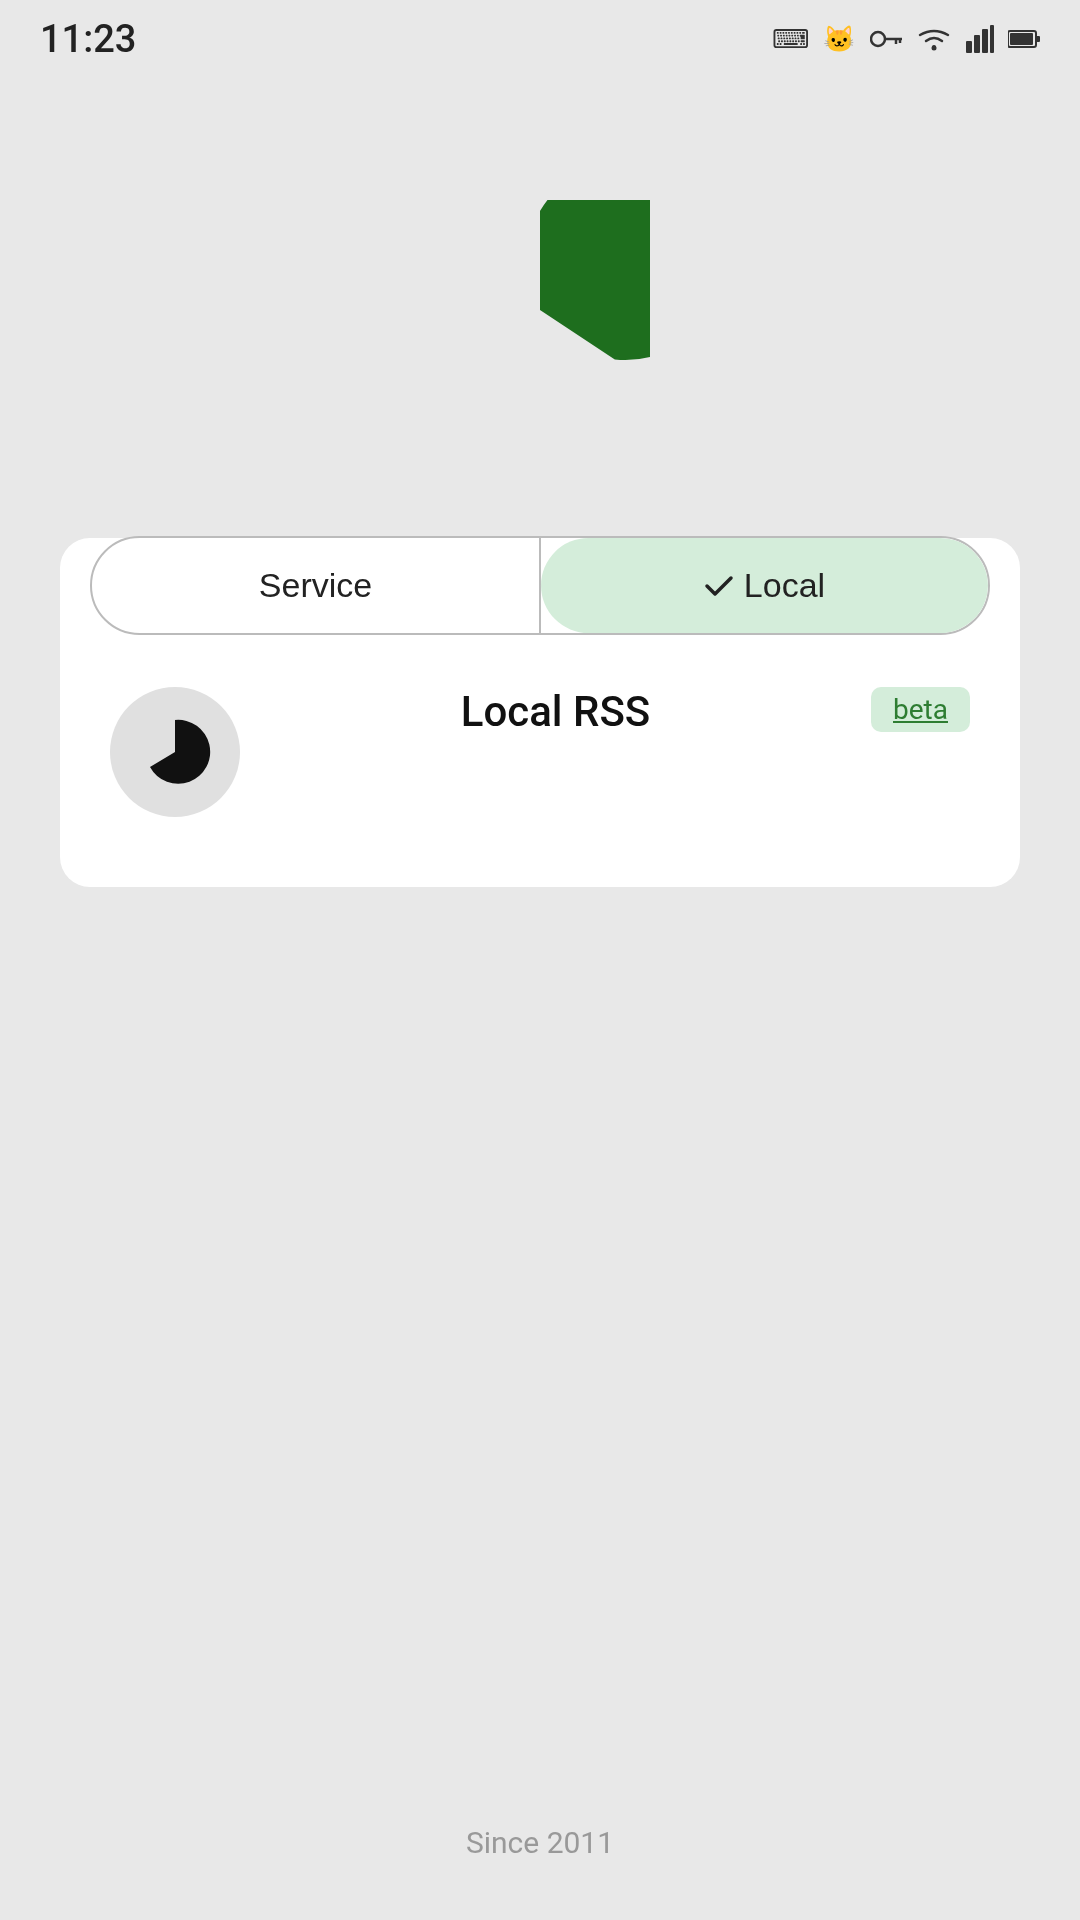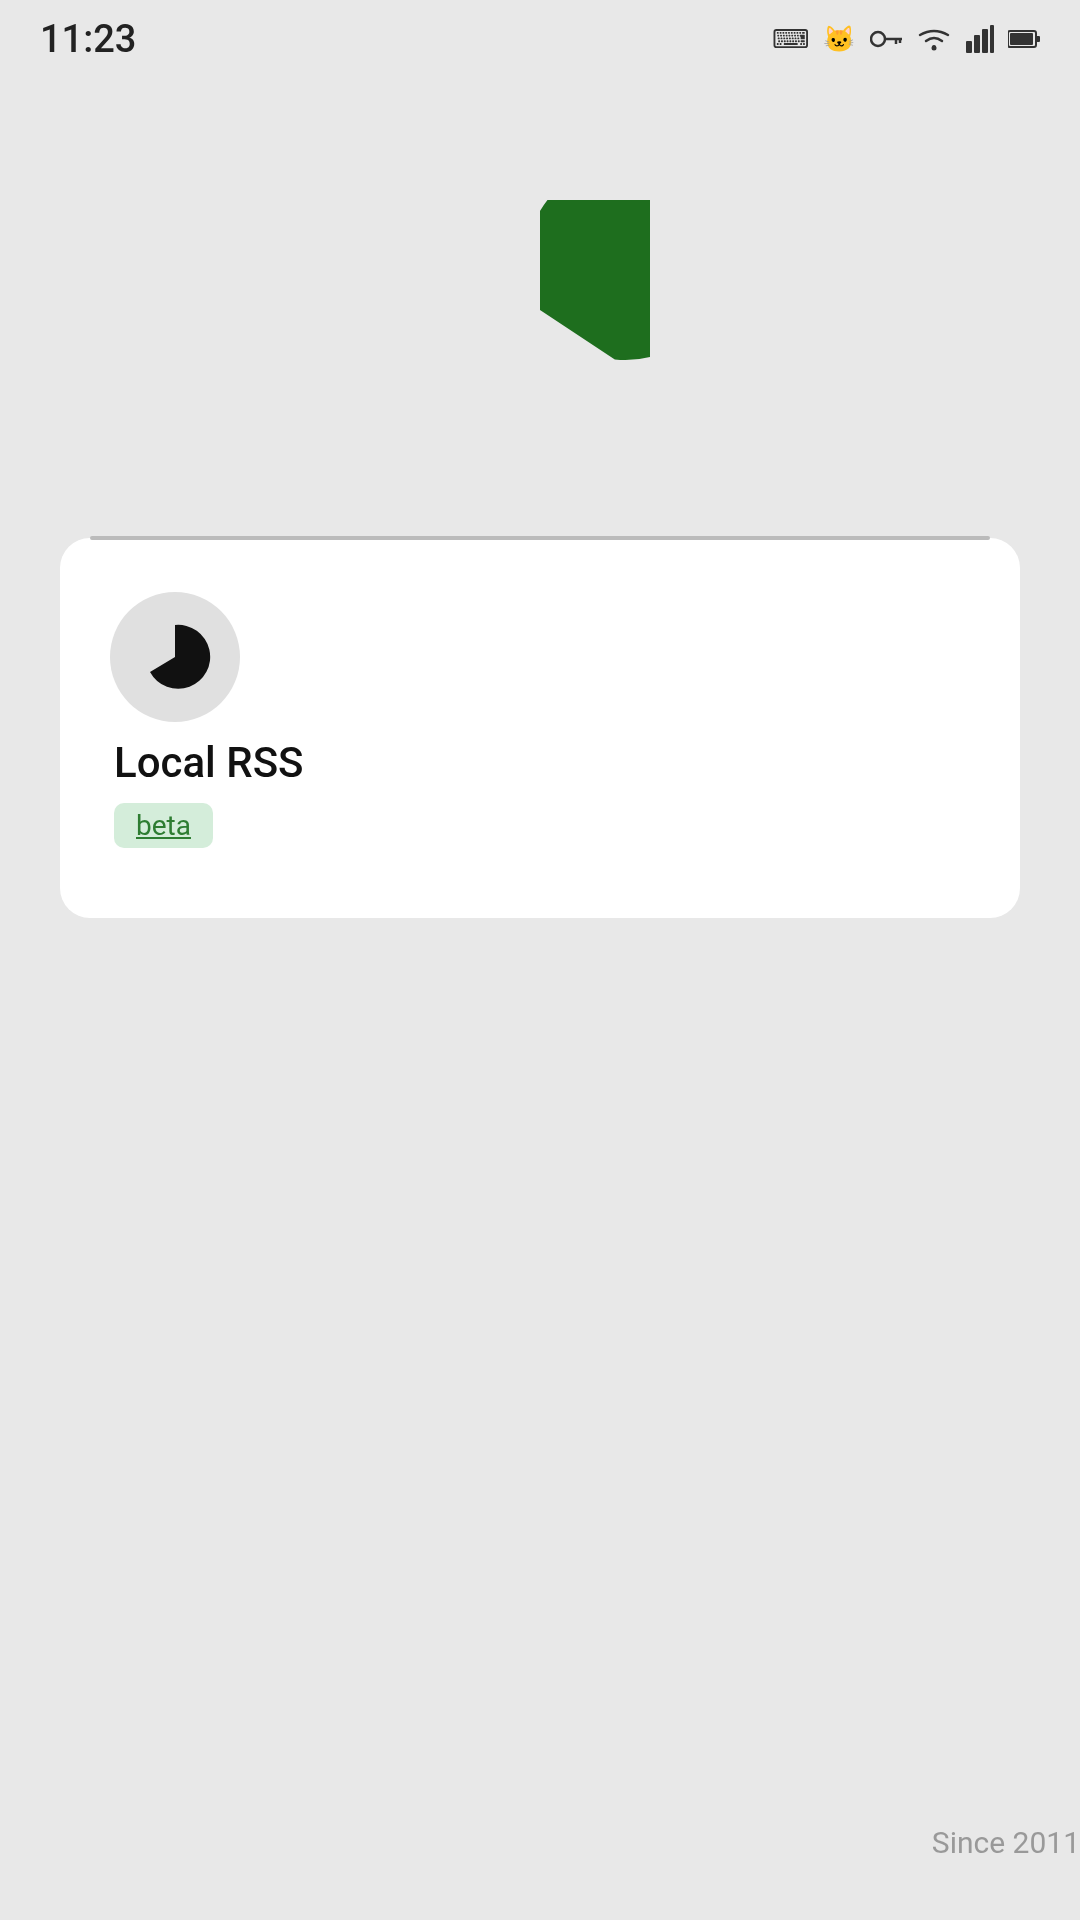--- a/index.html
+++ b/index.html
@@ -108,21 +108,21 @@
     }
 
     
     .content-area {
       padding: 50px 50px 20px 50px;
     }
 
     
     .app-item {
       display: flex;
-      flex-direction: column;
+      flex-direction: row;
       align-items: flex-start;
       gap: 16px;
       justify-content: space-between;
     }
 
     .app-icon-wrapper {
       width: 130px;
       height: 130px;
       border-radius: 50%;
       background: #e0e0e0;
@@ -147,21 +147,21 @@
       margin-left: 4px;
       text-decoration: underline;
     }
 
     
     .footer {
       position: absolute;
       bottom: 60px;
       left: 0;
       right: 0;
-      text-align: right;
+      text-align: center;
       font-size: 30px;
       color: #999;
     }
   </style>
 </head>
 <body>
 
 <div class="status-bar">
   <span class="status-time">11:23</span>
   <div class="status-icons">
@@ -202,20 +202,27 @@
 <div class="logo-container">
   <svg class="pie-chart" viewBox="0 0 200 200" xmlns="http://www.w3.org/2000/svg">
 
     <path d="M100,100 L100,10 A90,90 0 1,1 168,145 Z" fill="#1e6e1e"></path>
   </svg>
 </div>
 
 <div class="main-card">
 
   <div class="tab-switcher">
+    <button class="tab-btn">Service</button>
+    <button class="tab-btn active">
+      <svg width="30" height="26" viewBox="0 0 30 26">
+        <polyline points="3,13 11,21 27,5" fill="none" stroke="#222" stroke-width="3.5" stroke-linecap="round" stroke-linejoin="round"></polyline>
+      </svg>
+      <span>Local</span>
+    </button>
   </div>
 
   <div class="content-area">
     <div class="app-item">
 
       <div class="app-icon-wrapper">
         <svg width="80" height="80" viewBox="0 0 80 80">
 
           <path d="M40,40 L40,8 A32,32 0 1,1 15,55 Z" fill="#111"></path>
         </svg>

